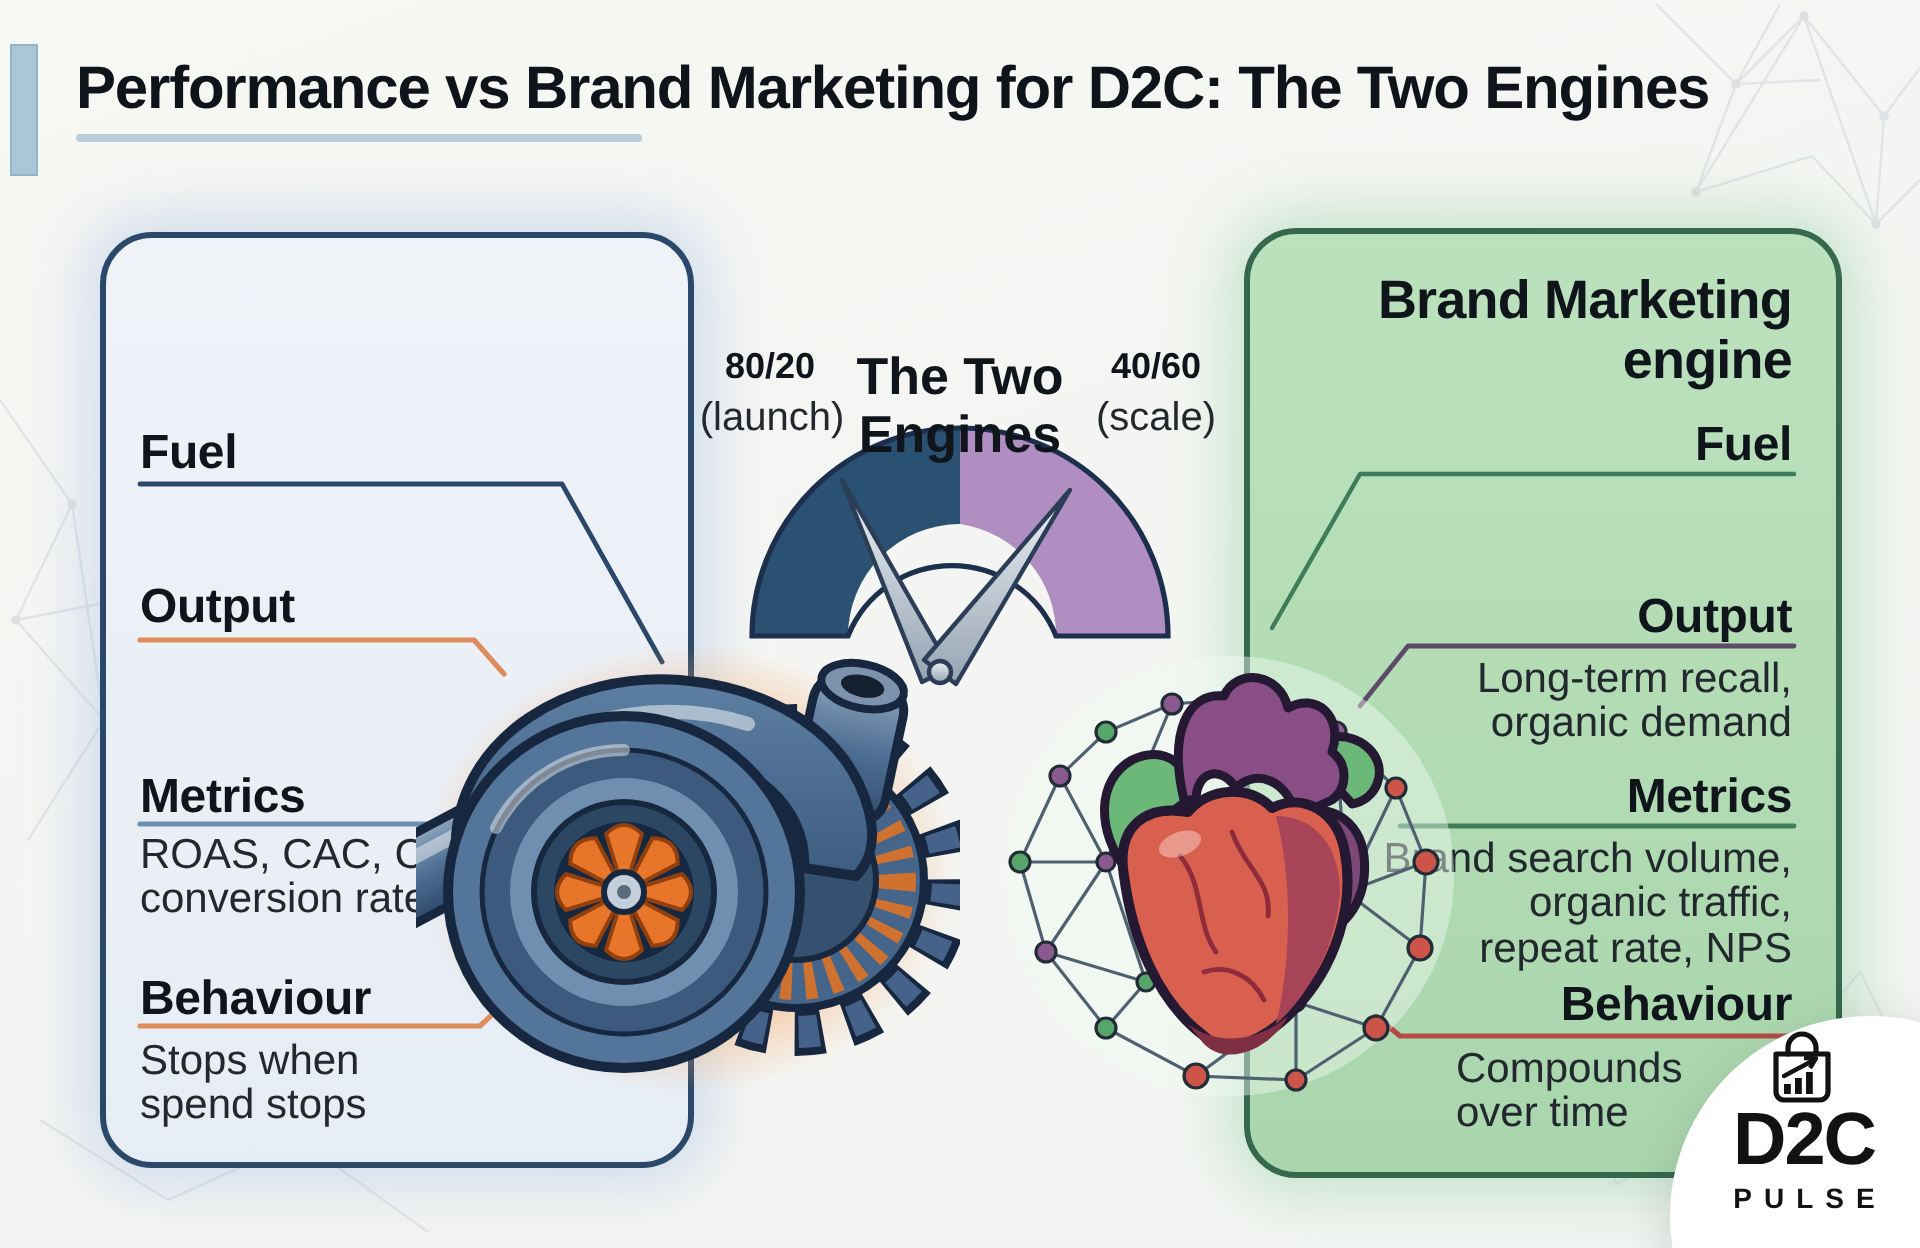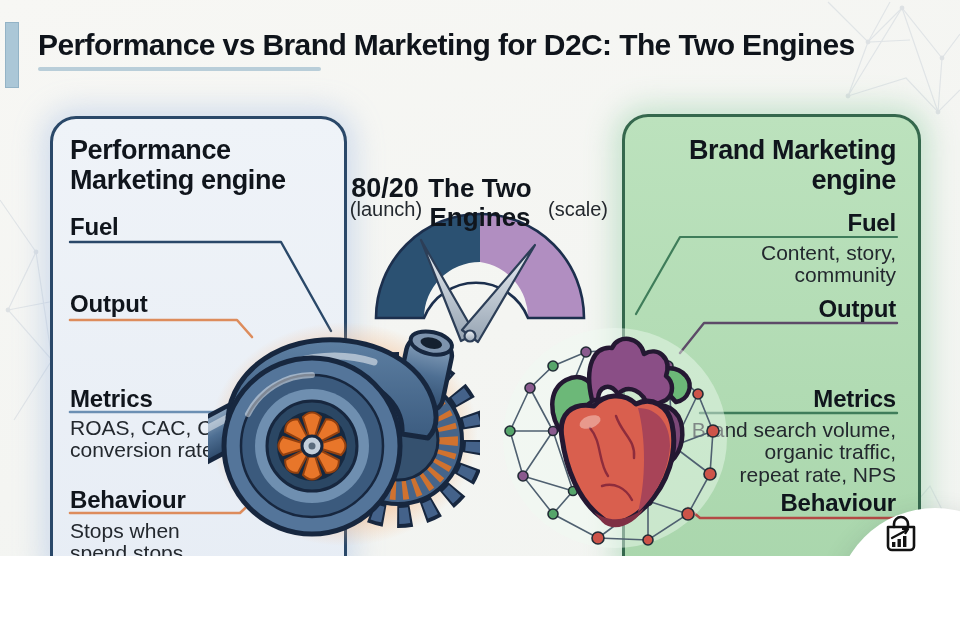--- a/index.html
+++ b/index.html
@@ -1,17 +1,17 @@
 <!DOCTYPE html>
 <html><head>
 <meta charset="utf-8">
 <style>
   html,body{margin:0;padding:0;}
   #stage{
-    position:relative;width:960px;height:556px;overflow:hidden;
+    position:relative;width:960px;height:624px;overflow:hidden;
     background:linear-gradient(160deg,#f7f7f4 0%,#f4f5f2 55%,#f2f4f1 100%);
     font-family:"Liberation Sans","DejaVu Sans",sans-serif;color:#14181f;
   }
   .abs{position:absolute;}
   
   .accent-bar{left:5px;top:22px;width:12px;height:64px;background:#abc7d7;border:1px solid #93b3c6;}
   .main-title{left:38px;top:28px;width:910px;font-size:30px;font-weight:800;letter-spacing:-0.6px;color:#0f141b;}
   .title-underline{left:38px;top:67px;width:283px;height:4px;background:#b9ced9;border-radius:2px;}
   
   .panel{border-radius:26px;}
@@ -20,21 +20,21 @@
     border:3px solid #2a4869;box-shadow:0 0 28px 8px rgba(150,180,225,.38);}
   .panel-right{left:622px;top:114px;width:293px;height:469px;
     background:linear-gradient(180deg,#bce2bd 0%,#a9d6ac 100%);
     border:3px solid #35684d;box-shadow:0 0 28px 8px rgba(140,205,160,.45);}
   
   .ptitle{font-size:27px;font-weight:800;line-height:1.1;letter-spacing:-0.4px;white-space:pre-line;color:#10151c;}
   .slabel{font-size:24px;font-weight:800;letter-spacing:-0.2px;color:#10151c;}
   .sval{font-size:21px;line-height:1.07;white-space:pre-line;color:#23282e;}
   .ra{text-align:right;}
   .gtitle{font-size:26px;font-weight:800;line-height:1.1;text-align:center;white-space:pre-line;color:#10151c;margin-top:36px;}
-  .gval{font-size:27px;font-weight:800;text-align:center;color:#10151c;}
+  .gval{font-size:18px;font-weight:800;text-align:center;color:#10151c;}
   .gcap{font-size:20px;text-align:center;color:#23282e;}
   
   .logo-circle{left:835px;top:508px;width:200px;height:200px;border-radius:50%;background:#ffffff;
     box-shadow:0 6px 24px rgba(60,70,80,.18);}
   .logo-word{left:841px;top:549px;width:122px;text-align:center;font-size:37px;font-weight:900;letter-spacing:-1px;color:#121212;}
   .logo-sub{left:841px;top:591px;width:128px;text-align:center;font-size:14px;font-weight:700;letter-spacing:6px;color:#121212;}
   svg{display:block;}
   .overlay{pointer-events:none;}
 </style>
 </head>
@@ -106,44 +106,45 @@
         <polygon points="535,245 478,342 462,330"></polygon>
         <circle cx="470" cy="336" r="5.5"></circle>
       </g>
     </g>
   </svg>
 
   <div class="abs gtitle" style="left:400px;top:138px;width:160px">The Two
 Engines</div>
   <div class="abs gval" style="left:335px;top:173px;width:100px">80/20</div>
   <div class="abs gcap" style="left:336px;top:198px;width:100px">(launch)</div>
+  <div class="abs gval" style="left:528px;top:173px;width:100px">40/60</div>
   <div class="abs gcap" style="left:528px;top:198px;width:100px">(scale)</div>
 
-  <div class="abs ptitle" style="left:70px;top:136px;width:260px">Performance
-Marketing engine</div>
   <div class="abs slabel" style="left:70px;top:213px">Fuel</div>
   <div class="abs slabel" style="left:70px;top:290px">Output</div>
   <div class="abs slabel" style="left:70px;top:385px">Metrics</div>
   <div class="abs sval" style="left:70px;top:417px;width:220px">ROAS, CAC, CPC,
 conversion rate</div>
   <div class="abs slabel" style="left:70px;top:486px">Behaviour</div>
   <div class="abs ptitle ra" style="right:64px;top:136px;width:250px">Brand Marketing
 engine</div>
 
   <div class="abs sval" style="left:70px;top:520px;width:180px">Stops when
 spend stops</div>
   <div class="abs slabel ra" style="right:64px;top:209px;width:200px">Fuel</div>
-  <div class="abs sval ra" style="right:64px;top:242px;width:220px">Content, story,
-community</div>
   <div class="abs slabel ra" style="right:64px;top:295px;width:200px">Output</div>
+  <div class="abs sval ra" style="right:64px;top:329px;width:230px">Long-term recall,
+organic demand</div>
   <div class="abs slabel ra" style="right:64px;top:385px;width:200px">Metrics</div>
   <div class="abs sval ra" style="right:64px;top:419px;width:240px">Brand search volume,
 organic traffic,
 repeat rate, NPS</div>
   <div class="abs slabel ra" style="right:64px;top:489px;width:200px">Behaviour</div>
+  <div class="abs sval" style="left:728px;top:524px;width:160px">Compounds
+over time</div>
 
   <svg class="abs" width="272" height="232" viewBox="0 0 272 232" style="left:208px;top:318px">
     <defs>
       <radialGradient id="glowO" cx="0.5" cy="0.5" r="0.5">
         <stop offset="0.45" stop-color="rgba(246,167,104,0.85)"></stop>
         <stop offset="1" stop-color="rgba(246,167,104,0)"></stop>
       </radialGradient>
       <linearGradient id="steel" x1="0" y1="0" x2="0" y2="1">
         <stop offset="0" stop-color="#8fa7c0"></stop>
           <stop offset="0.5" stop-color="#4e6f93"></stop>

